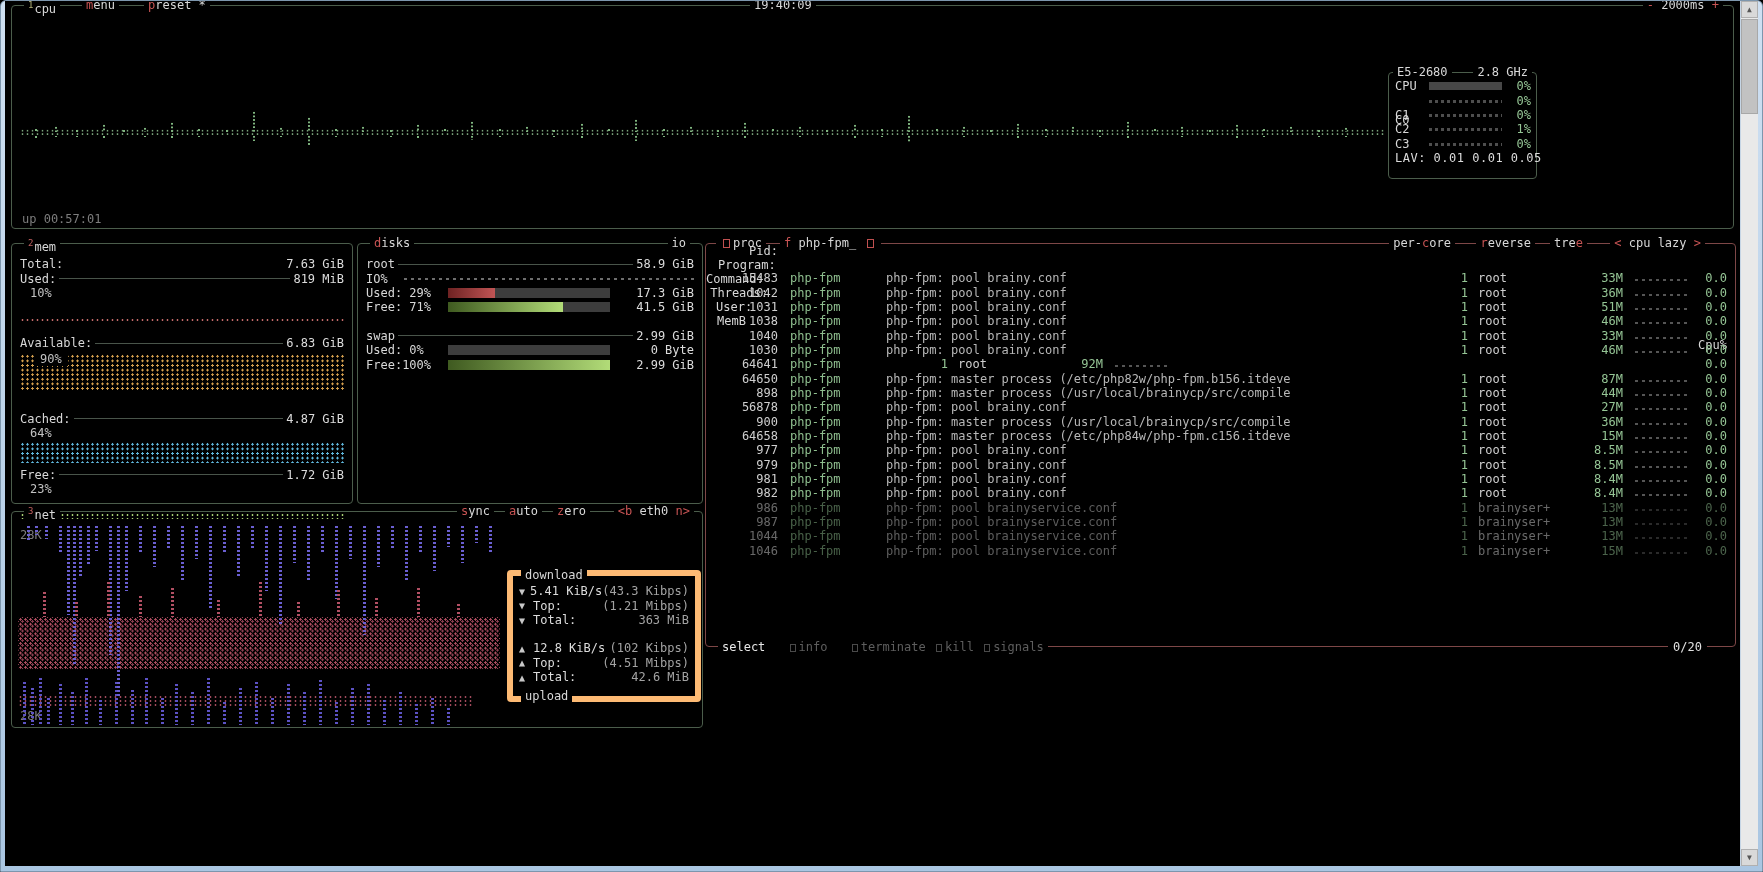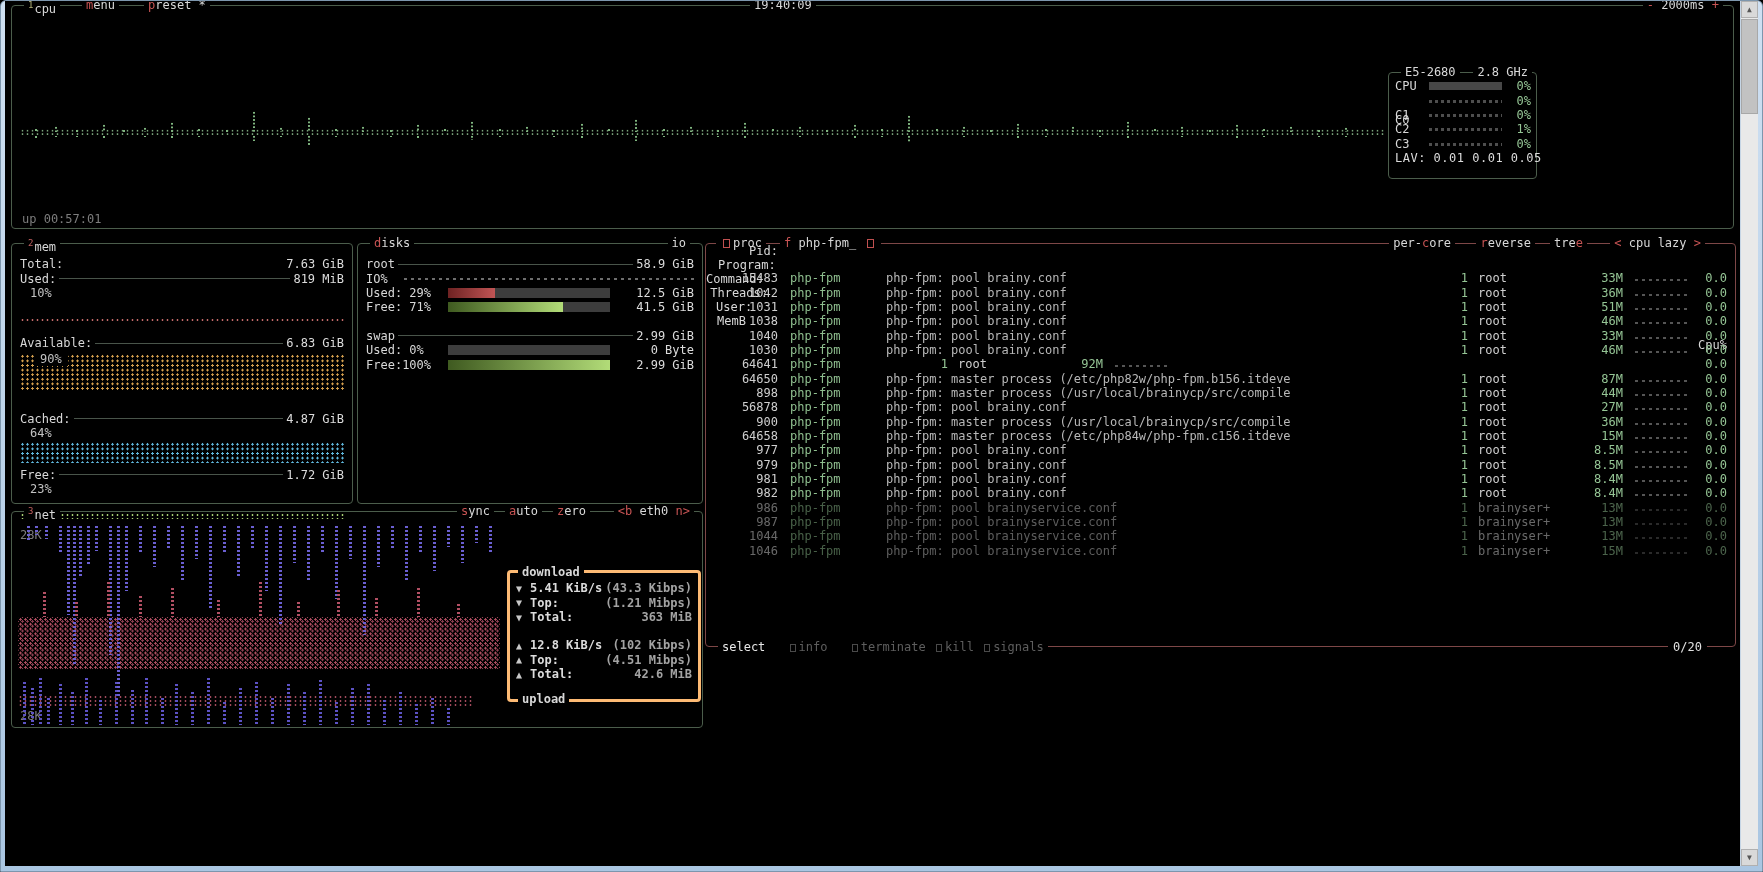--- a/index.html
+++ b/index.html
@@ -78,21 +78,21 @@
   
   .netgraph { position:absolute; left:6px; top:13px; width:486px; height:200px; }
   .nbar { position:absolute; width:5px; background-image:radial-gradient(#6a5fd2 1.2px, transparent 1.3px); background-size:5px 4px; }
   .ulspike { position:absolute; width:5px; background-image:radial-gradient(#b25064 1.2px, transparent 1.3px); background-size:5px 4px; }
   .ulband { position:absolute; left:0; top:92px; width:482px; height:52px; background-image:radial-gradient(#ae4e60 1.2px, transparent 1.3px), radial-gradient(#8c3f52 1.1px, transparent 1.2px); background-size:5px 4.8px, 5px 4.8px; background-position:0 0, 2px 2px; }
   .ulbottom { position:absolute; left:0; top:148px; width:470px; height:52px; }
   .bcol { position:absolute; bottom:0; width:5px; background-image:radial-gradient(#5c52c4 1.2px, transparent 1.3px); background-size:5px 4px; }
   .ulbottom .redrow { position:absolute; left:0; bottom:18px; width:456px; height:12px; background-image:radial-gradient(#a04a5c 1.1px, transparent 1.2px); background-size:5px 4px; }
   .scale28 { position:absolute; left:8px; color:#7d7d7d; }
 
-  .dlbox { position:absolute; left:495px; top:58px; width:194px; height:132px; border:3px solid #fdba74; border-radius:4px; padding:8px 6px 0 6px;font-weight:bold; }
+  .dlbox { position:absolute; left:495px; top:58px; width:194px; height:132px; border:6px solid #fdba74; border-radius:4px; padding:8px 6px 0 6px; }
   .drow { display:flex; align-items:center; height:14.6px; white-space:nowrap; }
   .drow .arr { width:14px; color:#c8c8c8; font-size:10px; }
   .drow .rr { margin-left:auto; color:#a3a3a3; }
   .dgap { height:13px; }
 
   
   .redsq { display:inline-block; width:7px; height:9px; border:1px solid #c05050; vertical-align:-1px; margin:0 3px; }
   .phead { position:absolute; left:0; right:0; top:0; display:flex; height:14.4px; color:#d8d8d8;flex-direction:column; }
   .prows { position:absolute; left:0; right:0; top:27px; }
   .prow { display:flex; height:14.35px; align-items:center; }
@@ -214,21 +214,21 @@
             <div class="tickv" style="left: 91%; bottom: 22px; height: 4px;"></div>
             <div class="tickv" style="left: 91%; top: 25px; height: 2px;"></div>
             <div class="tickv" style="left: 93%; bottom: 22px; height: 6px;"></div>
             <div class="tickv" style="left: 95%; bottom: 22px; height: 3px;"></div>
             <div class="tickv" style="left: 95%; top: 25px; height: 2px;"></div>
             <div class="tickv" style="left: 97%; bottom: 22px; height: 5px;"></div>
             <div class="tickv" style="left: 97%; top: 25px; height: 2px;"></div>
           </div>
 
         <div class="cpu-info">
-          <div class="onb" style="left:12px"><span class="wlabel">E5-2680</span></div>
+          <div class="onb" style="left:4px"><span class="wlabel">E5-2680</span></div>
           <div class="onb" style="right:4px"><span class="wlabel">2.8 GHz</span></div>
           <div id="core-list">
               <div class="core-row">
                 <div class="" style="width: 32px; color: rgb(216, 216, 216);">CPU</div>
                 <div class="core-bar solid"></div>
                 <div style="width: 24px; text-align: right; color: rgb(149, 197, 149);">0%</div>
               </div>
               <div class="core-row">
                 <div class="" style="width: 32px; color: rgb(216, 216, 216); margin-top: 38px;">C0</div>
                 <div class="core-bar dotted"></div>
@@ -306,21 +306,21 @@
           </div>
           <div class="mrow">
             <span class="wlabel">IO%</span>
               <span class="iodots"></span>
           </div>
           <div class="mrow">
             <span class="mlabel"><span>Used:</span> <span>29%</span></span>
             <span class="meter">
                 <i class="used" style="width: 29%;"></i>
               </span>
-            <span class="rval">12.5 GiB</span>
+            <span class="rval">17.3 GiB</span>
           </div>
           <div class="mrow">
             <span class="mlabel"><span>Free:</span> <span>71%</span></span>
             <span class="meter">
                 <i class="free" style="width: 71%;"></i>
               </span>
             <span class="rval">41.5 GiB</span>
           </div>
           <div style="height:14px"></div>
           <div class="mrow">

